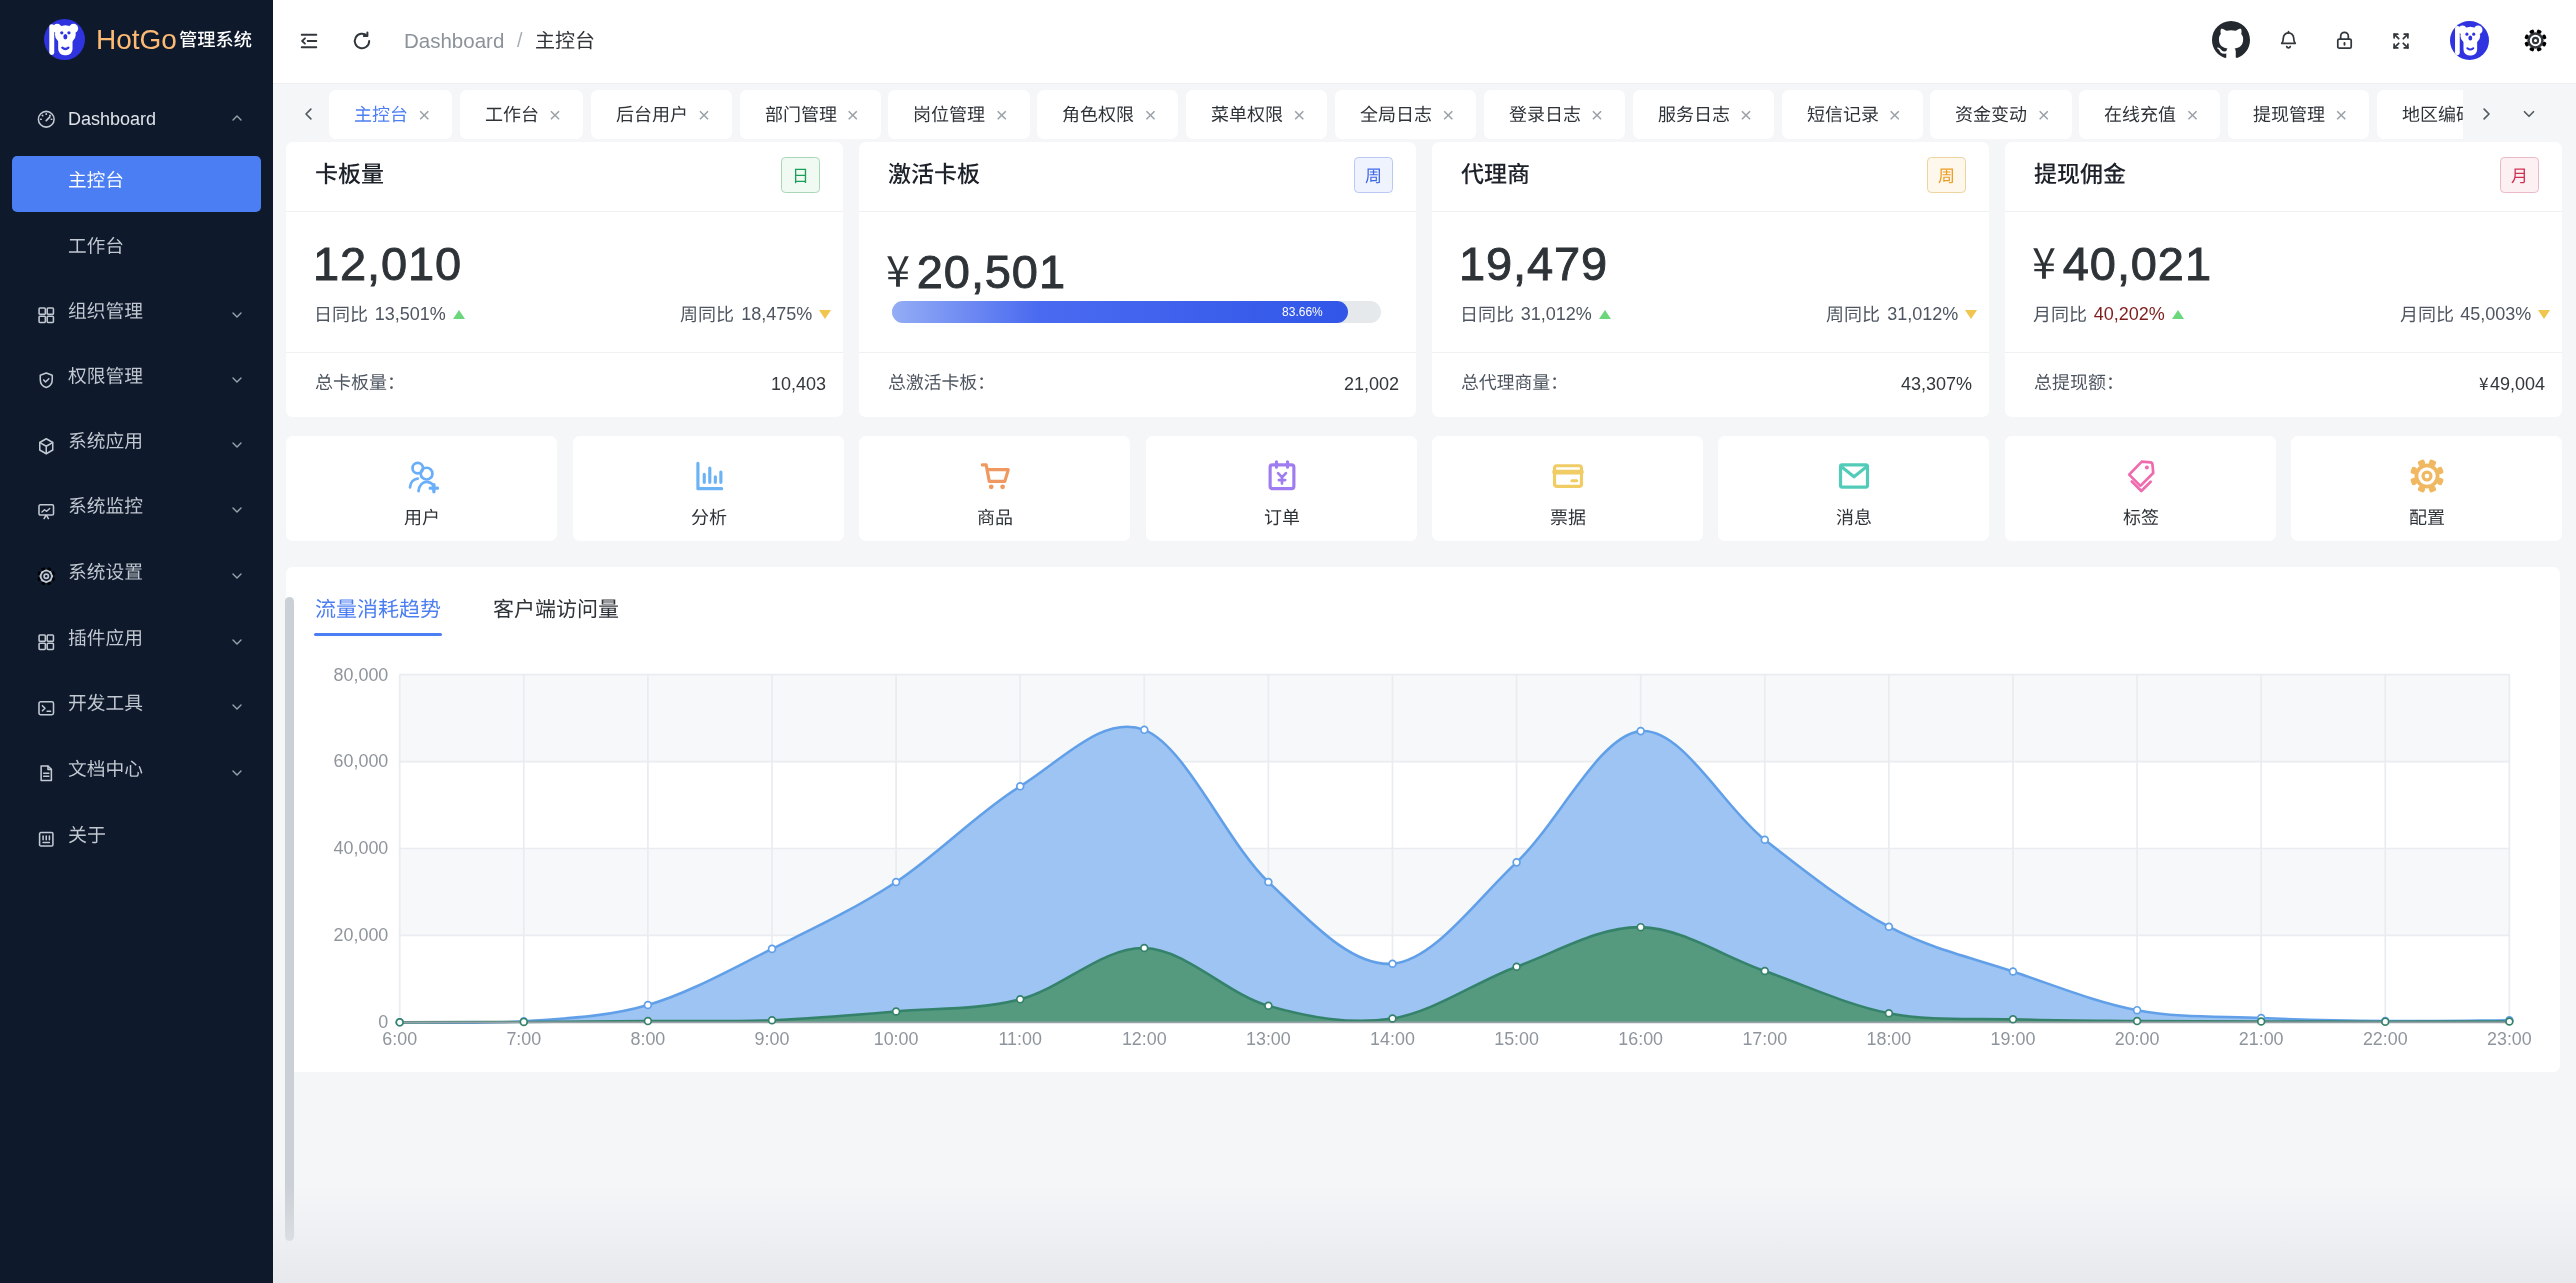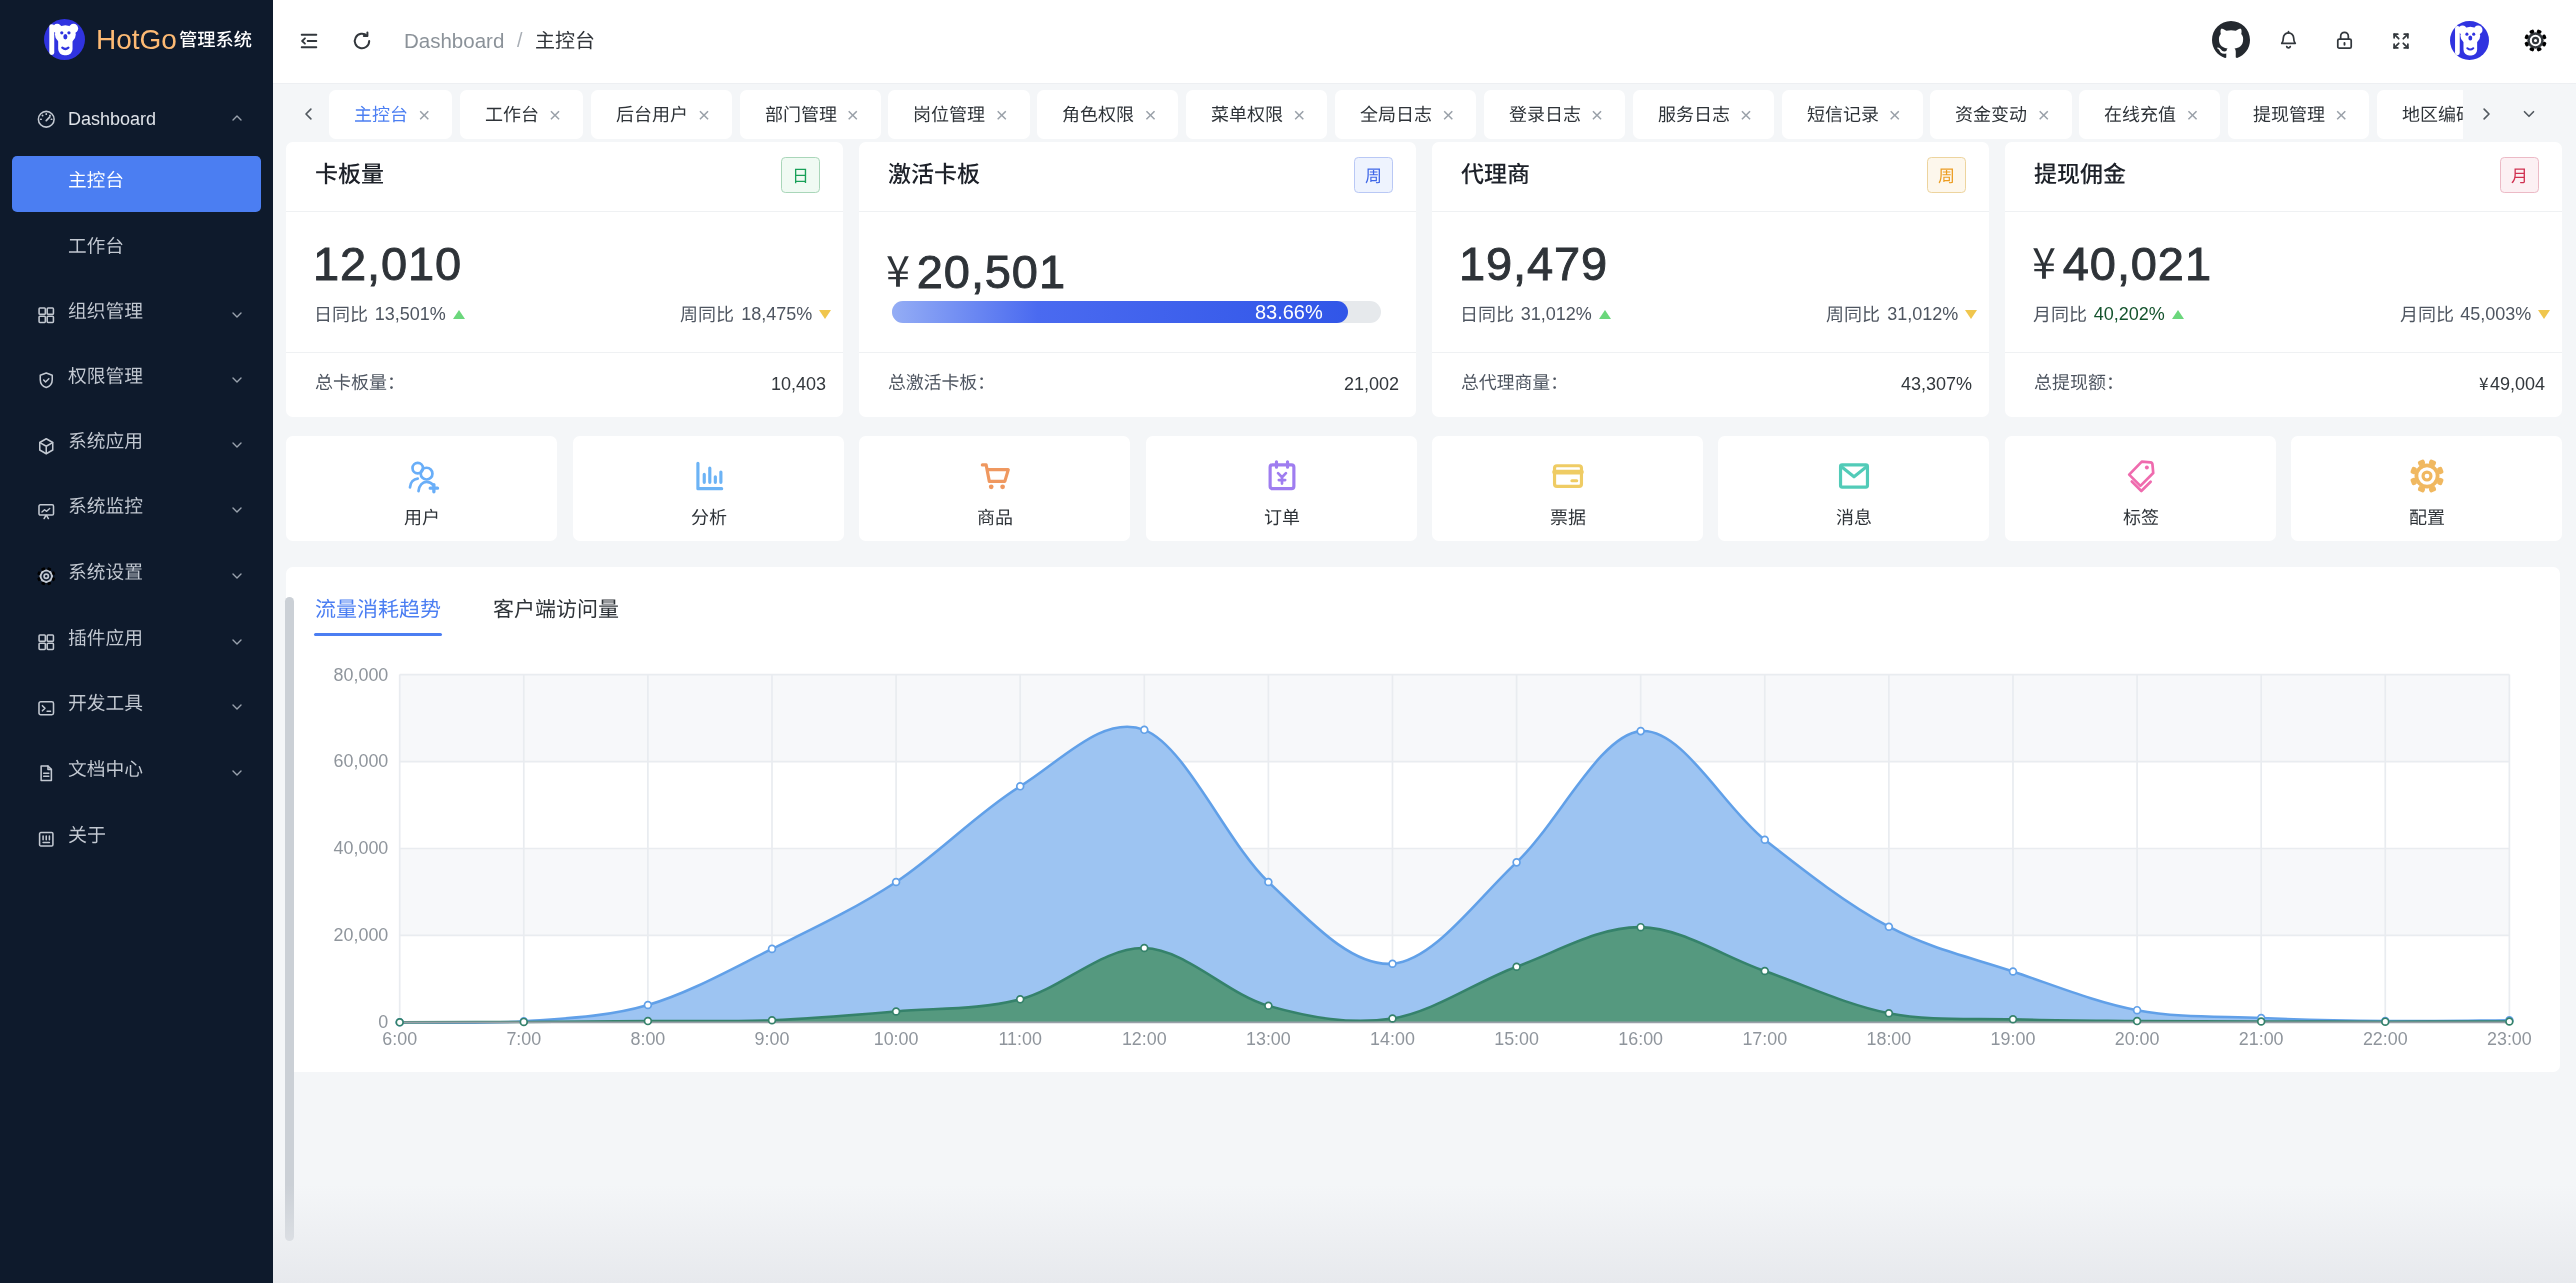--- a/index.html
+++ b/index.html
@@ -564,21 +564,21 @@
     </div>
     <div class="abs" style="left:0;top:69px;width:557px;height:0.9px;background:#eff1f3"></div>
     <div class="abs row" style="left:27px;top:106px;height:47px">
       <svg class="ck" width="24" height="43" viewBox="0 0 555 1000" style="margin-top:-1.4px;" fill="#2e3338">
         <use href="#ga5" x="0"></use>
       </svg>
       <span class="num" style="line-height:47px;margin-left:6.8px">20,501</span>
     </div>
     <div class="abs" style="left:33px;top:159px;width:489px;height:22px;border-radius:11px;background:#e6e9ec">
 <div style="width:93.2%;height:22px;border-radius:11px;background:linear-gradient(90deg,#94adf5 0%,#4a6af0 32%,#3156e8 100%);display:flex;align-items:center;justify-content:flex-end">
-        <span style="color:#fff;font-size:20px;padding-right:25px">83.66%</span>
+        <span style="color:#fff;font-size:12px;padding-right:25px">83.66%</span>
       </div>
     </div>
     <div class="abs" style="left:0;top:210px;width:557px;height:0.9px;background:#eff1f3"></div>
     <div class="abs" style="left:29px;top:232px"><svg class="ck" width="107" height="18" viewBox="0 0 6000 1000" style="margin-top:-0.6px;" fill="#4e5560">
         <use href="#g603b" x="0"></use>
         <use href="#g6fc0" x="1000"></use>
         <use href="#g6d3b" x="2000"></use>
         <use href="#g5361" x="3000"></use>
         <use href="#g677f" x="4000"></use>
         <use href="#gff1a" x="5000"></use>
@@ -645,21 +645,21 @@
         <use href="#ga5" x="0"></use>
       </svg>
       <span class="num" style="line-height:47px;margin-left:6.8px">40,021</span>
     </div>
     <div class="abs row" style="left:28px;top:162px;height:20.5px">
       <svg class="ck" width="54" height="18" viewBox="0 0 3000 1000" style="margin-top:-0.6px;" fill="#4e5560">
         <use href="#g6708" x="0"></use>
         <use href="#g540c" x="1000"></use>
         <use href="#g6bd4" x="2000"></use>
       </svg>
-      <span style="font-size:18px;color:#14532d;margin-left:6.8px;line-height:20.5px">40,202%</span>
+      <span style="font-size:18px;color:#7f1d1d;margin-left:6.8px;line-height:20.5px">40,202%</span>
       <span class="tri-up" style="margin-left:6.8px"></span>
     </div>
     <div class="abs row" style="right:12px;top:162px;height:20.5px">
       <svg class="ck" width="54" height="18" viewBox="0 0 3000 1000" style="margin-top:-0.6px;" fill="#4e5560">
         <use href="#g6708" x="0"></use>
         <use href="#g540c" x="1000"></use>
         <use href="#g6bd4" x="2000"></use>
       </svg>
       <span style="font-size:18px;color:#4e5560;margin-left:6px;line-height:20.5px">45,003%</span>
       <span class="tri-dn" style="margin-left:6.8px"></span>

